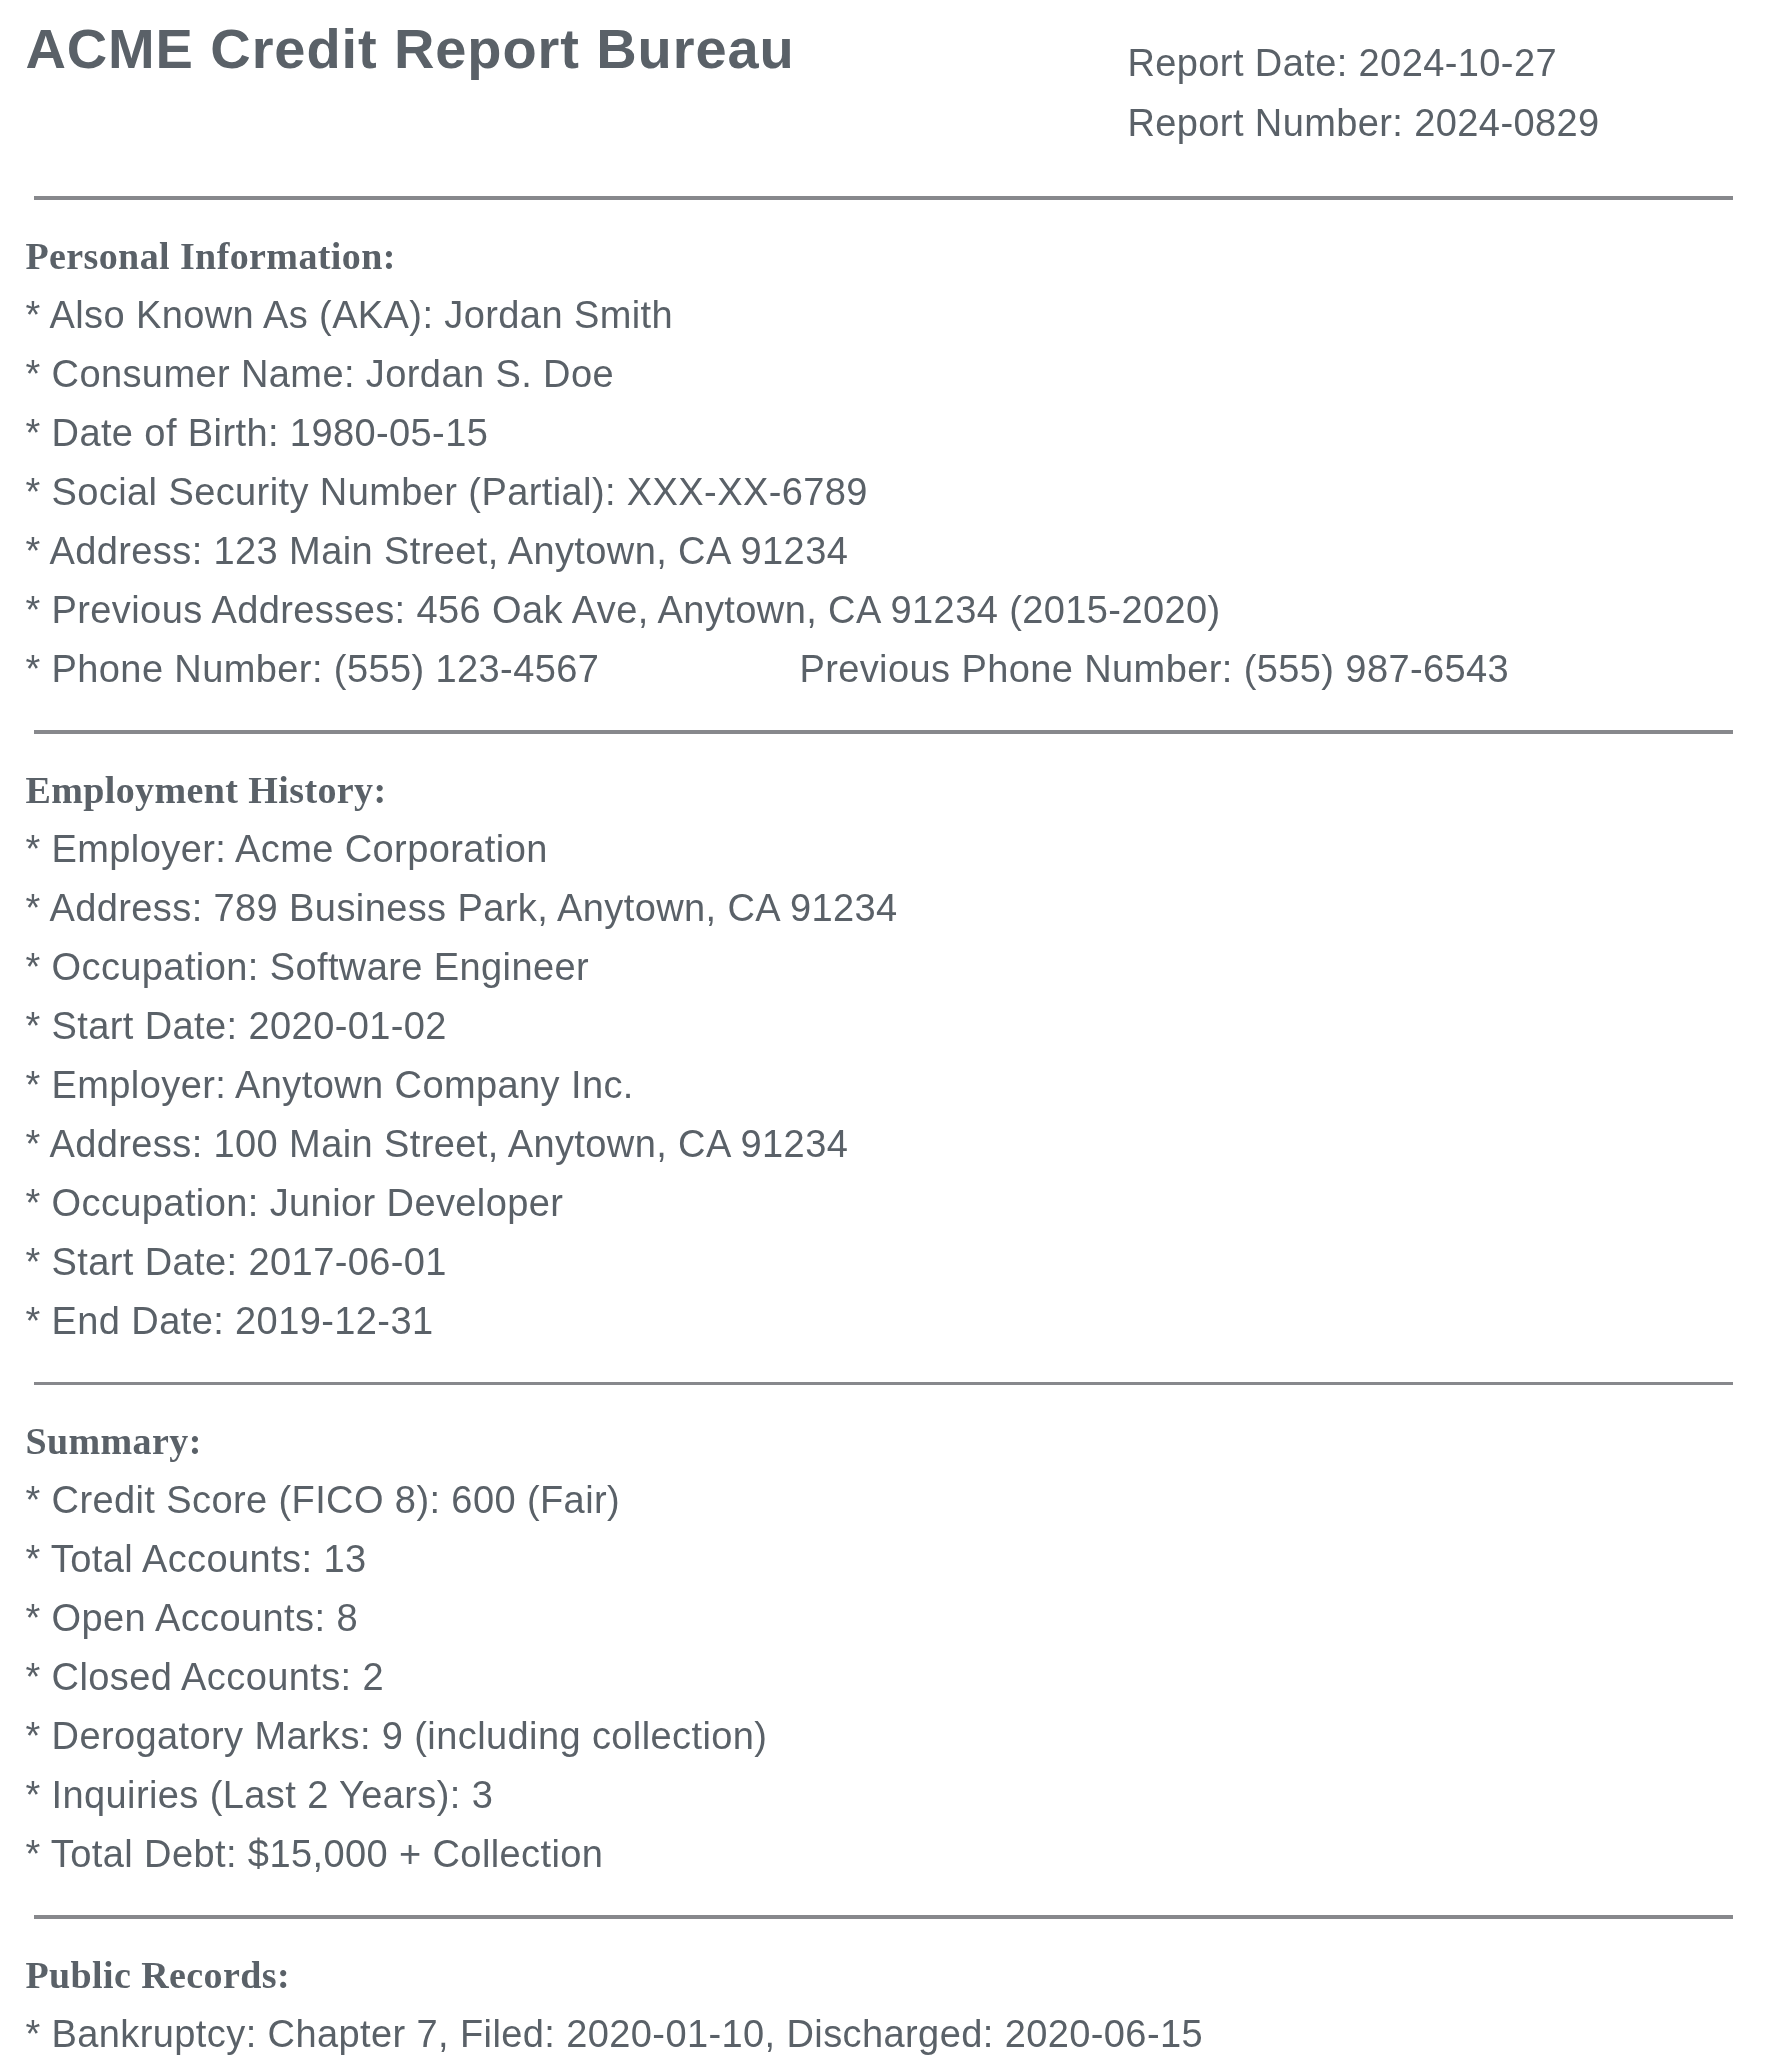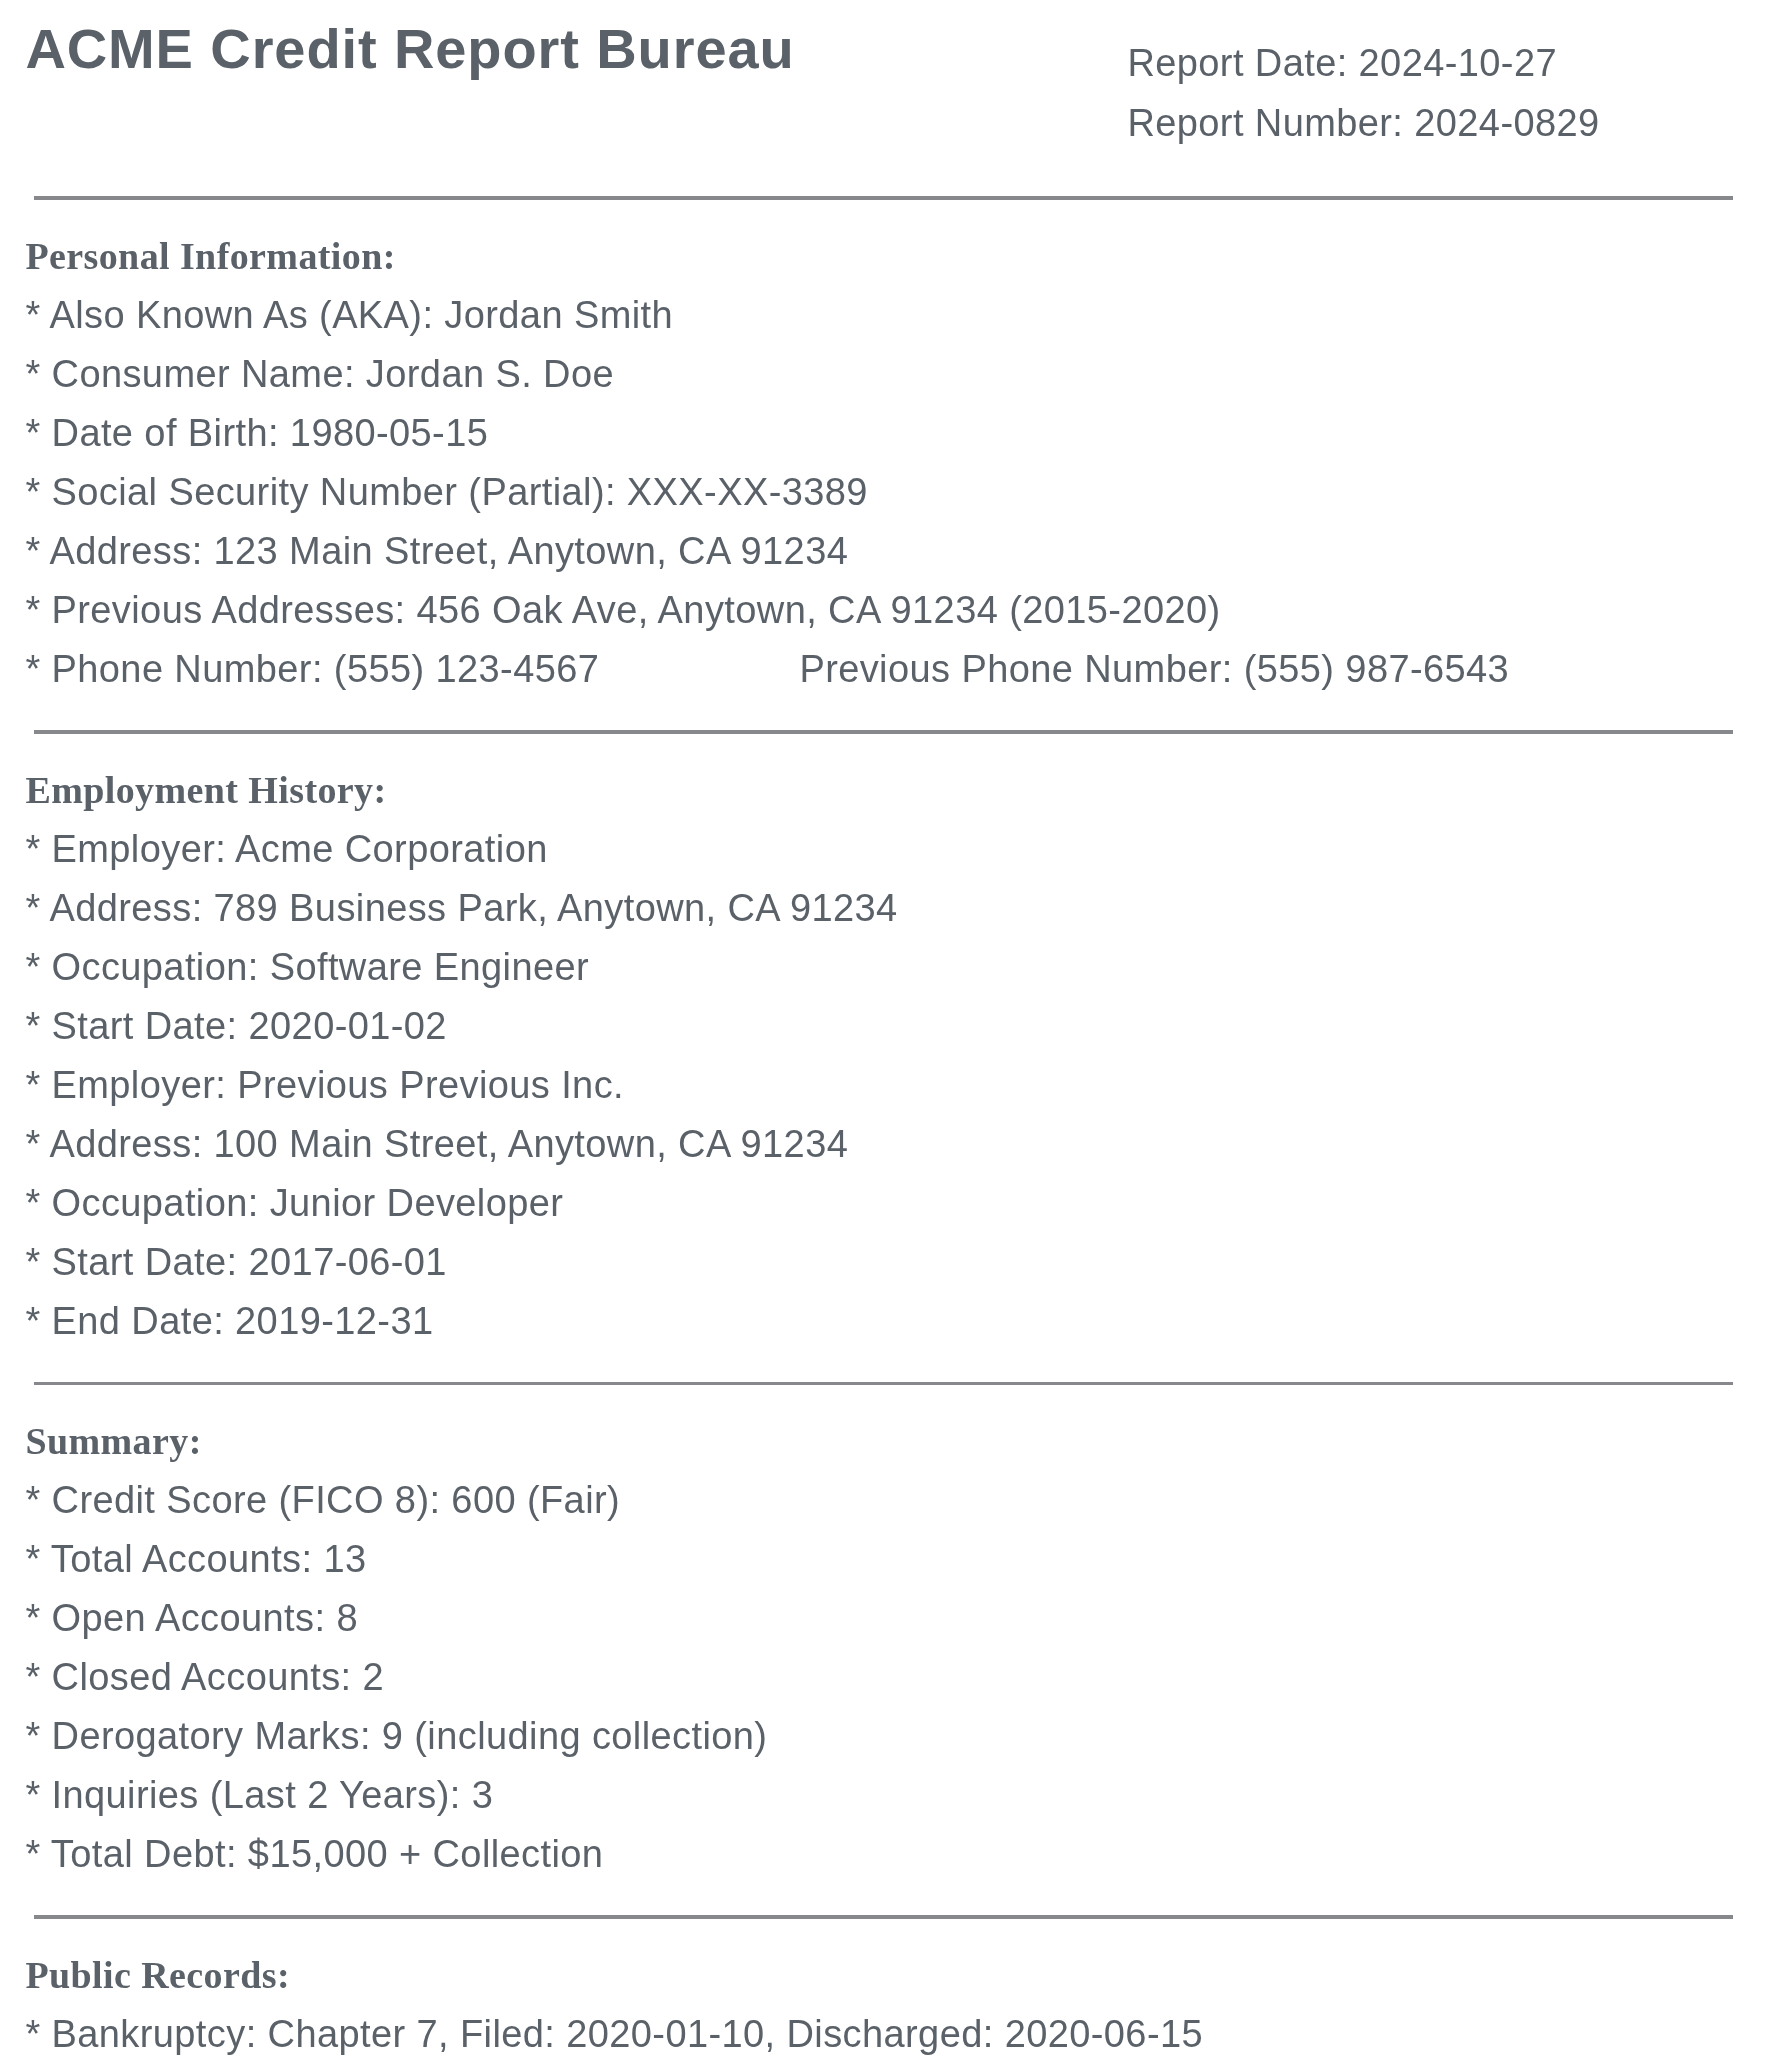--- a/index.html
+++ b/index.html
@@ -81,33 +81,33 @@
     </div>
   </div>
 
   <div id="sections">
       <hr class="divider">
       <div class="section">
         <div class="section-heading">Personal Information:</div>
         <div class="line"><span>* Also Known As (AKA): Jordan Smith</span></div>
         <div class="line"><span>* Consumer Name: Jordan S. Doe</span></div>
         <div class="line"><span>* Date of Birth: 1980-05-15</span></div>
-        <div class="line"><span>* Social Security Number (Partial): XXX-XX-3389</span></div>
+        <div class="line"><span>* Social Security Number (Partial): XXX-XX-6789</span></div>
         <div class="line"><span>* Address: 123 Main Street, Anytown, CA 91234</span></div>
         <div class="line"><span>* Previous Addresses: 456 Oak Ave, Anytown, CA 91234 (2015-2020)</span></div>
         <div class="line"><span>* Phone Number: (555) 123-4567</span><span class="right-part">Previous Phone Number: (555) 987-6543</span></div>
       </div>
       <hr class="divider">
       <div class="section">
         <div class="section-heading">Employment History:</div>
         <div class="line"><span>* Employer: Acme Corporation</span></div>
         <div class="line"><span>* Address: 789 Business Park, Anytown, CA 91234</span></div>
         <div class="line"><span>* Occupation: Software Engineer</span></div>
         <div class="line"><span>* Start Date: 2020-01-02</span></div>
-        <div class="line"><span>* Employer: Previous Previous Inc.</span></div>
+        <div class="line"><span>* Employer: Anytown Company Inc.</span></div>
         <div class="line"><span>* Address: 100 Main Street, Anytown, CA 91234</span></div>
         <div class="line"><span>* Occupation: Junior Developer</span></div>
         <div class="line"><span>* Start Date: 2017-06-01</span></div>
         <div class="line"><span>* End Date: 2019-12-31</span></div>
       </div>
       <hr class="divider">
       <div class="section">
         <div class="section-heading">Summary:</div>
         <div class="line"><span>* Credit Score (FICO 8): 600 (Fair)</span></div>
         <div class="line"><span>* Total Accounts: 13</span></div>

